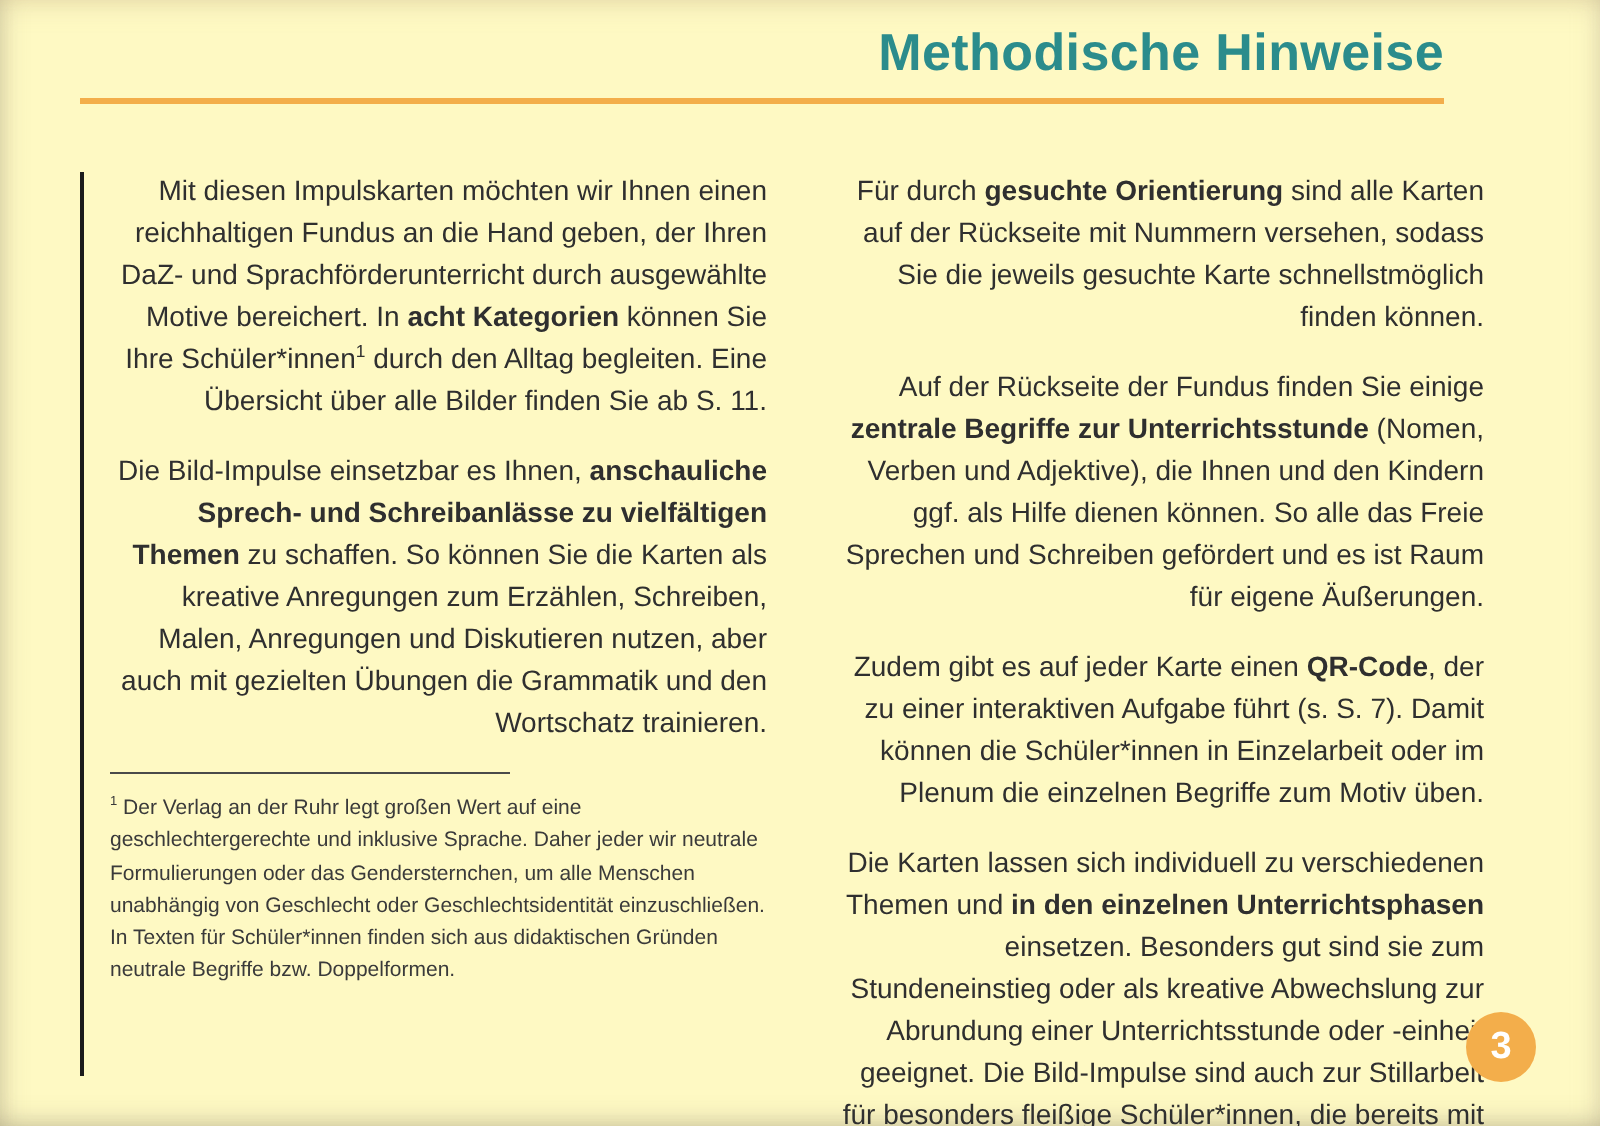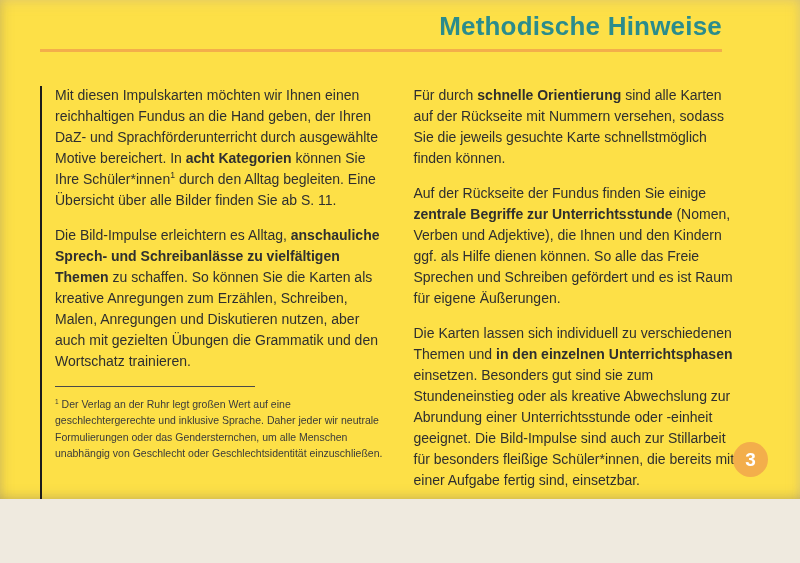--- a/index.html
+++ b/index.html
@@ -11,22 +11,22 @@
   }
   *{box-sizing:border-box;}
   html,body{margin:0;padding:0;}
   body{
     width:800px;height:563px;
     font-family:"Liberation Sans", sans-serif;
     background:#efeadf;
   }
   .page{
     position:relative;
-    width:800px;height:499px;
-    background:#fde047;
+    width:800px;height:563px;
+    background:#fef9c3;
     overflow:hidden;
     box-shadow:
       inset 0 8px 14px -8px rgba(205,185,140,.55),
       inset 0 -9px 14px -9px rgba(125,115,100,.45),
       inset 10px 0 14px -10px rgba(130,120,105,.35),
       inset -10px 0 14px -10px rgba(190,180,160,.40);
   }
   .header{
     padding:12px 78px 0 40px;
     text-align:right;
@@ -54,20 +54,21 @@
     display:flex;
     gap:30px;
     padding:33px 58px 0 55px;
   }
   .col{flex:1 1 0;min-width:0;}
   .para{
     margin:0 0 14px 0;
     font-size:14px;
     line-height:21px;
     color:var(--text_color);
+    text-align:right;
   }
   .para b{font-weight:700;}
   sup{
     font-size:.62em;
     vertical-align:super;
     line-height:0;
   }
   .footnote{
     position:absolute;
     left:55px;top:386px;
@@ -106,31 +107,33 @@
   <header class="header">
     <h1 class="title">Methodische Hinweise</h1>
   </header>
   <div class="rule"></div>
 
   <div class="margin-line"></div>
 
   <main class="content">
     <section class="col">
       <p class="para"><span>Mit diesen Impulskarten möchten wir Ihnen einen reichhaltigen Fundus an die Hand geben, der Ihren DaZ- und Sprachförderunterricht durch ausgewählte Motive bereichert. In </span><b>acht Kategorien</b><span> können Sie Ihre Schüler*innen</span><sup>1</sup><span> durch den Alltag begleiten. Eine Übersicht über alle Bilder finden Sie ab S. 11.</span></p>
-      <p class="para"><span>Die Bild-Impulse erleichtern es Alltag, </span><b>anschauliche Sprech- und Schreibanlässe zu vielfältigen Themen</b><span> zu schaffen. So können Sie die Karten als kreative Anregungen zum Erzählen, Schreiben, Malen, Anregungen und Diskutieren nutzen, aber auch mit gezielten Übungen die Grammatik und den Wortschatz trainieren.</span></p>
+      <p class="para"><span>Die Bild-Impulse einsetzbar es Ihnen, </span><b>anschauliche Sprech- und Schreibanlässe zu vielfältigen Themen</b><span> zu schaffen. So können Sie die Karten als kreative Anregungen zum Erzählen, Schreiben, Malen, Anregungen und Diskutieren nutzen, aber auch mit gezielten Übungen die Grammatik und den Wortschatz trainieren.</span></p>
     </section>
     <section class="col">
-      <p class="para"><span>Für durch </span><b>schnelle Orientierung</b><span> sind alle Karten auf der Rückseite mit Nummern versehen, sodass Sie die jeweils gesuchte Karte schnellstmöglich finden können.</span></p>
+      <p class="para"><span>Für durch </span><b>gesuchte Orientierung</b><span> sind alle Karten auf der Rückseite mit Nummern versehen, sodass Sie die jeweils gesuchte Karte schnellstmöglich finden können.</span></p>
       <p class="para"><span>Auf der Rückseite der Fundus finden Sie einige </span><b>zentrale Begriffe zur Unterrichtsstunde</b><span> (Nomen, Verben und Adjektive), die Ihnen und den Kindern ggf. als Hilfe dienen können. So alle das Freie Sprechen und Schreiben gefördert und es ist Raum für eigene Äußerungen.</span></p>
+      <p class="para"><span>Zudem gibt es auf jeder Karte einen </span><b>QR-Code</b><span>, der zu einer interaktiven Aufgabe führt (s. S. 7). Damit können die Schüler*innen in Einzelarbeit oder im Plenum die einzelnen Begriffe zum Motiv üben.</span></p>
       <p class="para"><span>Die Karten lassen sich individuell zu verschiedenen Themen und </span><b>in den einzelnen Unterrichtsphasen</b><span> einsetzen. Besonders gut sind sie zum Stundeneinstieg oder als kreative Abwechslung zur Abrundung einer Unterrichtsstunde oder -einheit geeignet. Die Bild-Impulse sind auch zur Stillarbeit für besonders fleißige Schüler*innen, die bereits mit einer Aufgabe fertig sind, einsetzbar.</span></p>
     </section>
   </main>
 
   <aside class="footnote">
     <div class="fn-rule"></div>
     <p class="fn-text"><sup>1</sup><span> Der Verlag an der Ruhr legt großen Wert auf eine geschlechtergerechte und inklusive Sprache. Daher jeder wir neutrale Formulierungen oder das Gendersternchen, um alle Menschen unabhängig von Geschlecht oder Geschlechtsidentität einzuschließen.</span></p>
+    <p class="fn-text"><span>In Texten für Schüler*innen finden sich aus didaktischen Gründen neutrale Begriffe bzw. Doppelformen.</span></p>
   </aside>
 
   <div class="page-badge">
     <span>3</span>
   </div>
 
 </div>
 
 </body></html>

